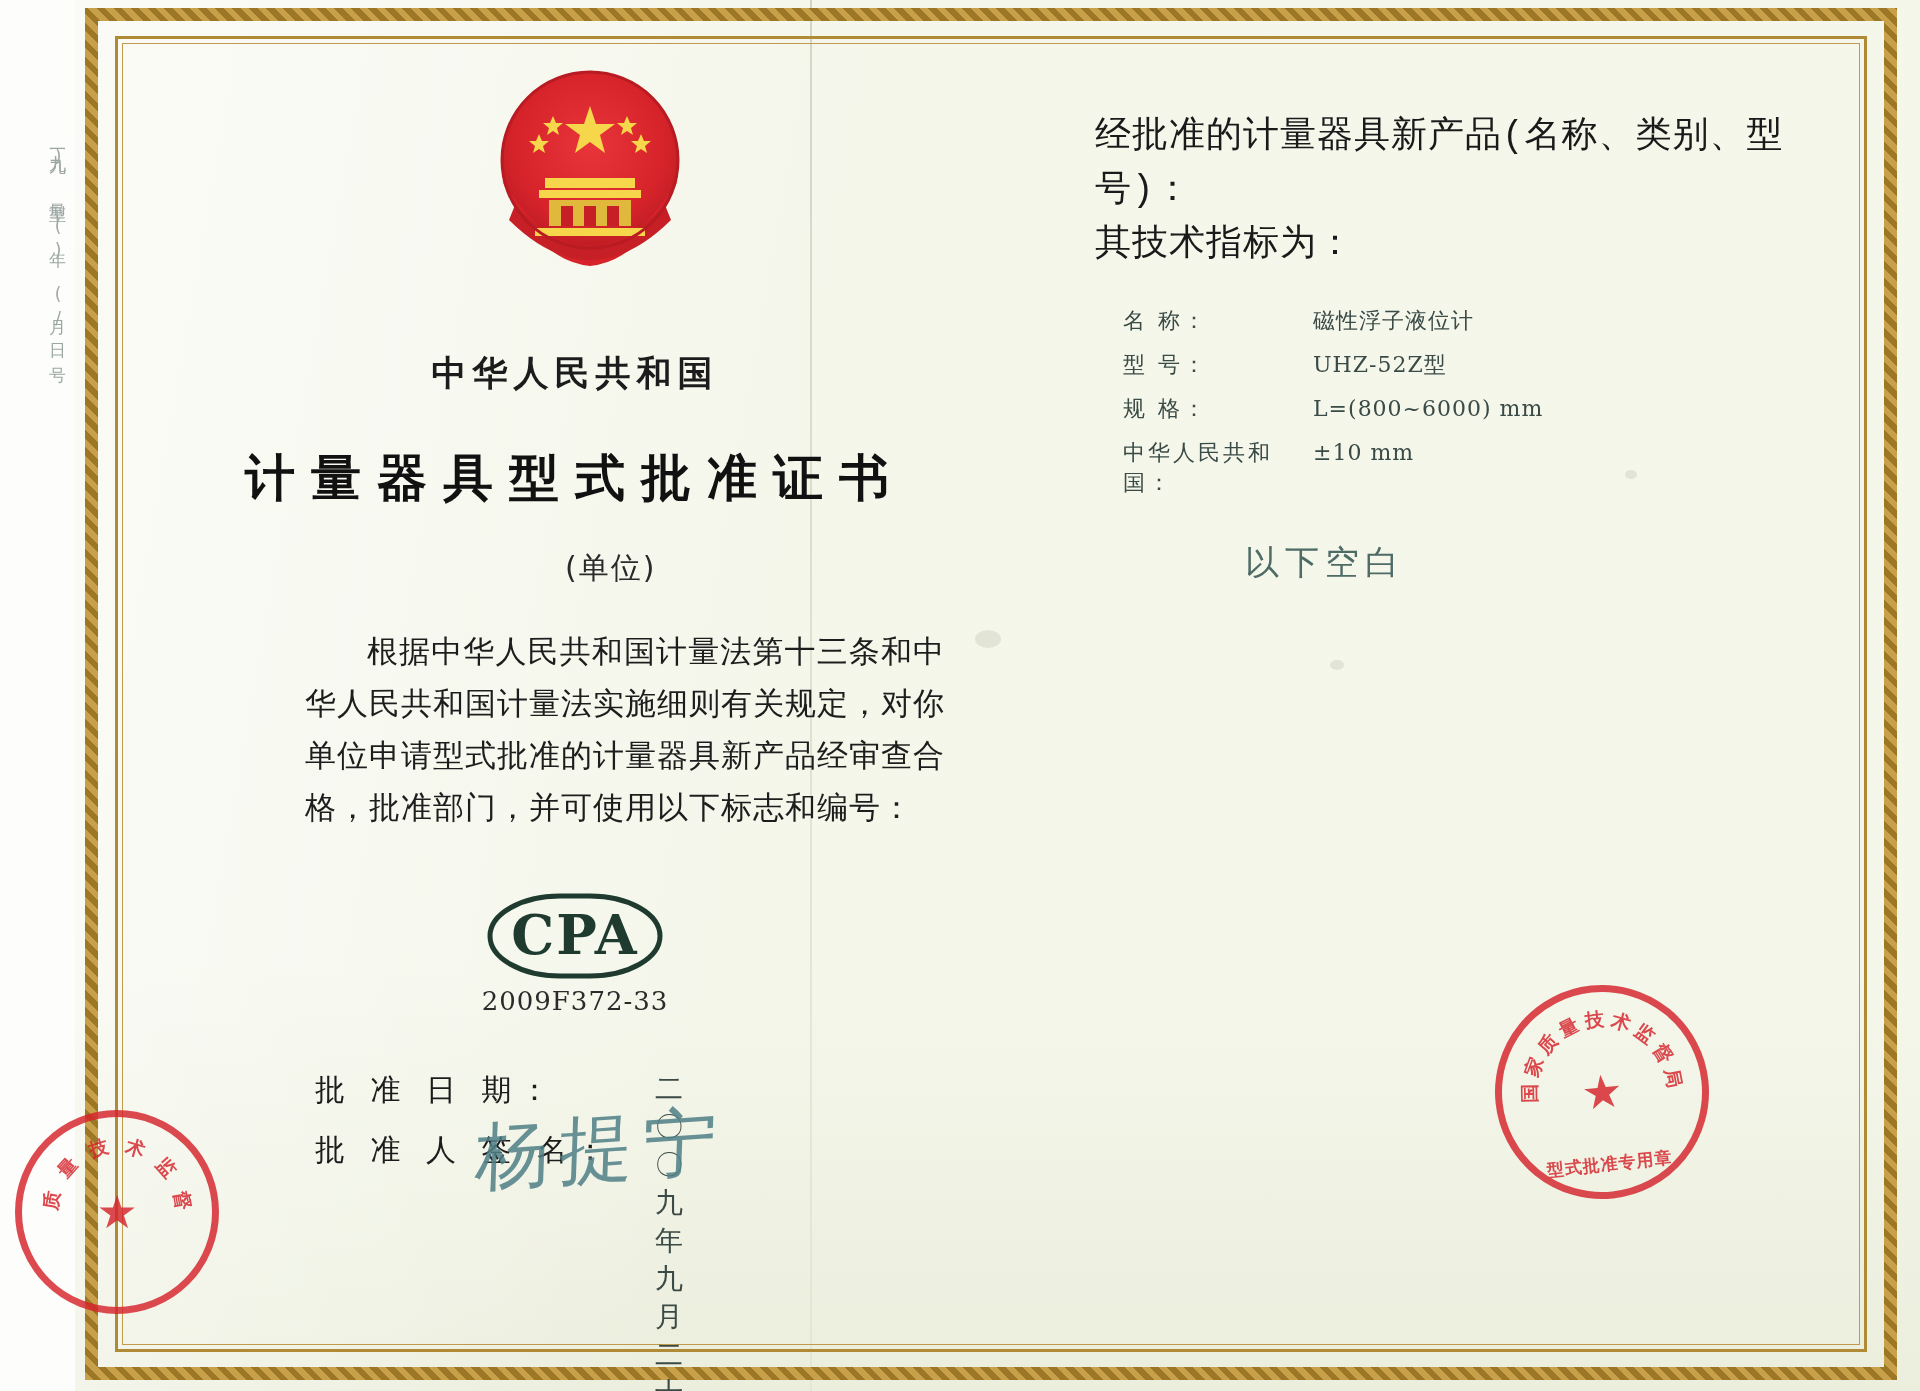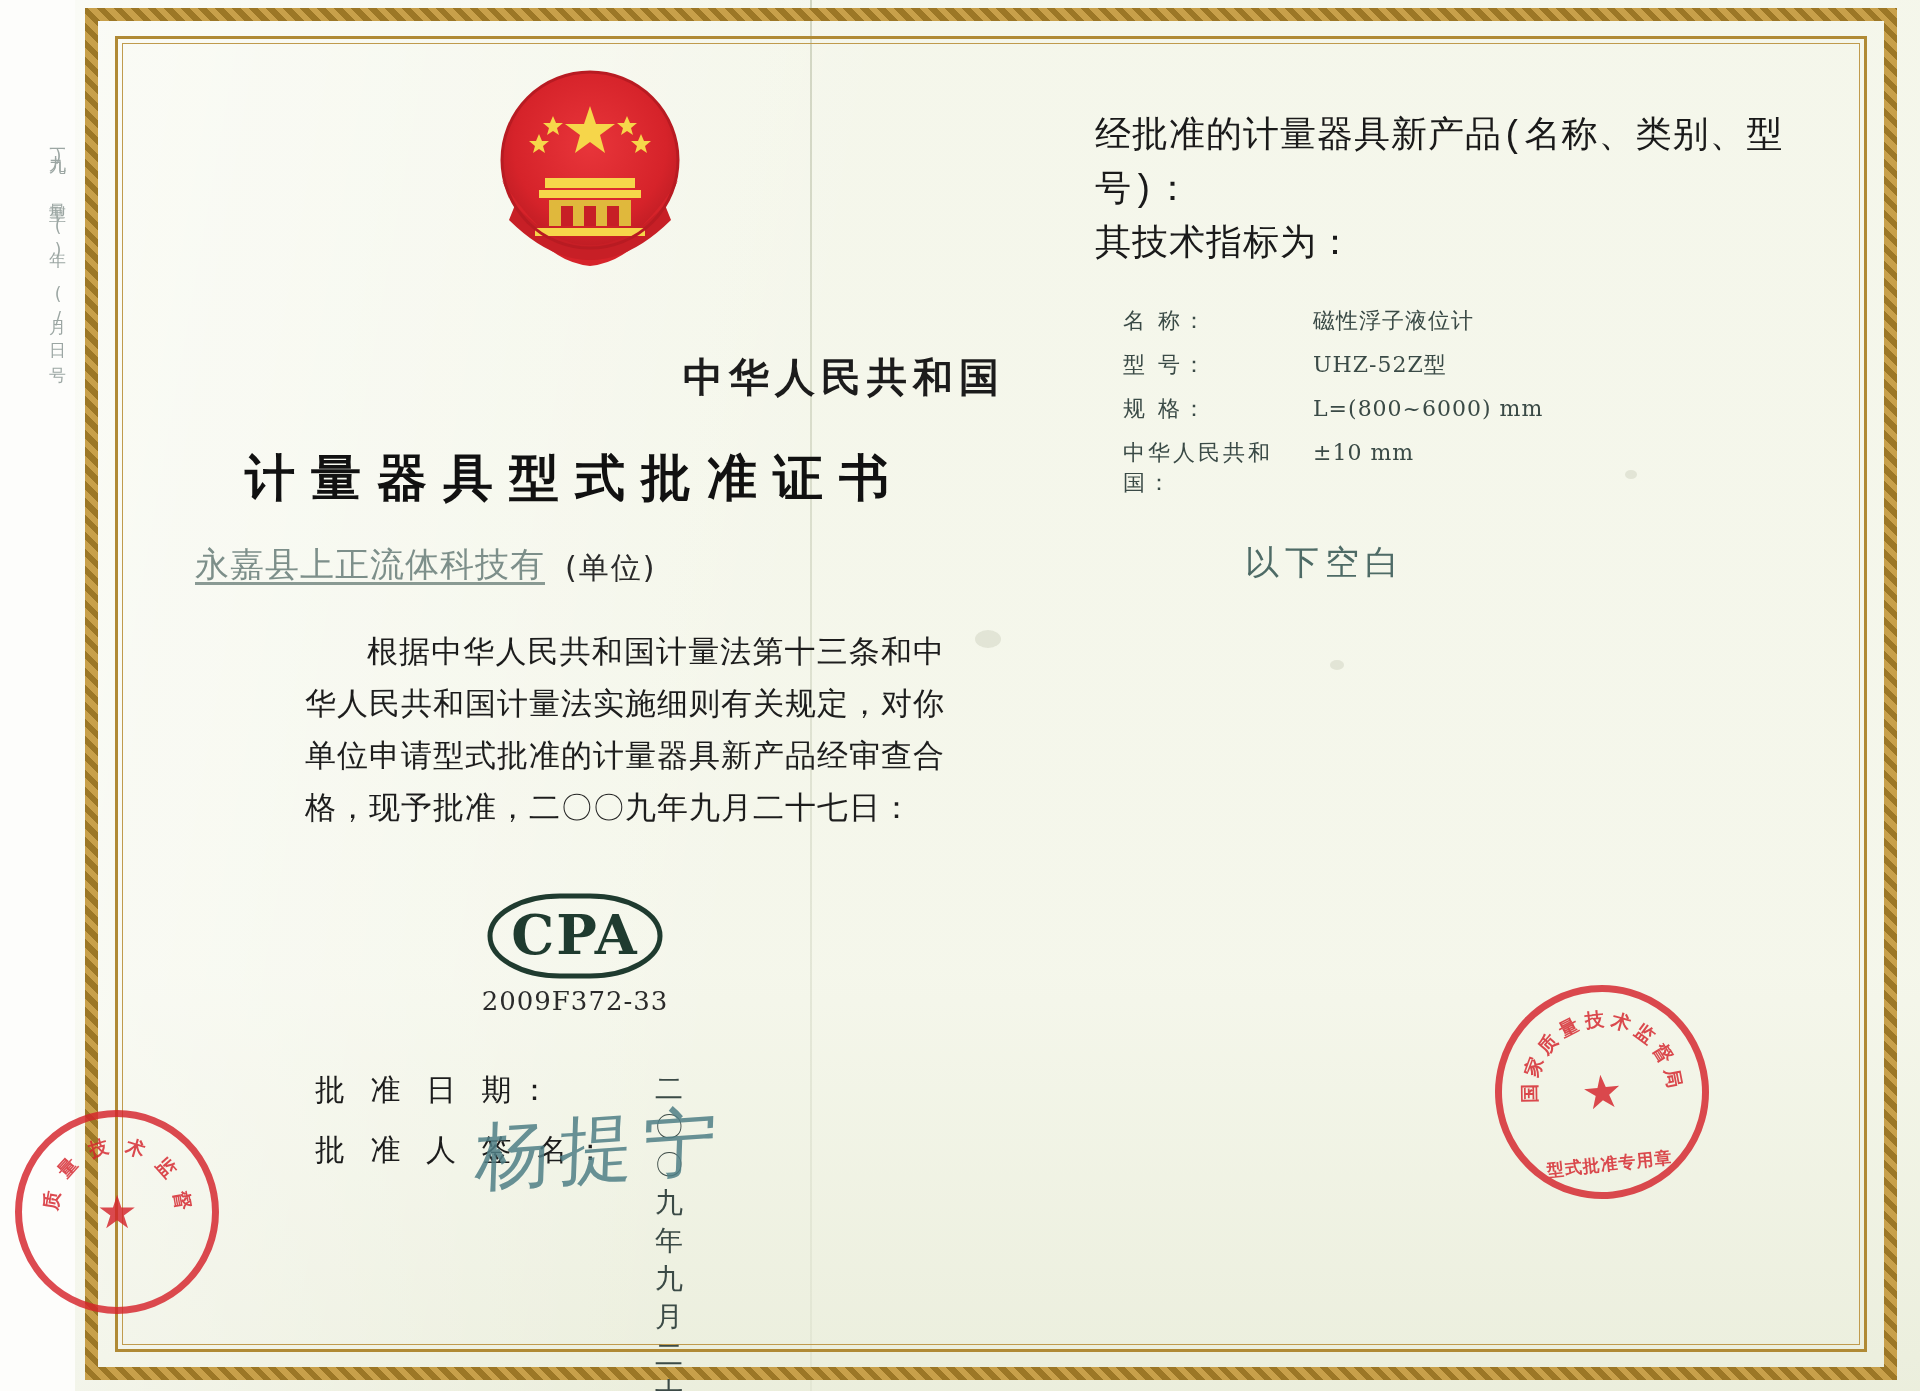--- a/index.html
+++ b/index.html
@@ -100,22 +100,22 @@
     position: absolute;
     left: 330px; top: 0px;
     width: 230px; height: 230px;
   }
   .emblem svg { display:block; }
 
   .country {
     position: absolute;
     left: 0; top: 290px;
     width: 860px;
-    text-align: right;
-    font-size: 40px;
+    text-align: center;
+    font-size: 35px;
     letter-spacing: 6px;
     color: #1c1c1c;
     font-family: "DejaVu Sans", sans-serif;
     font-weight: 600;
   }
   .cert-title {
     position: absolute;
     left: 0; top: 385px;
     width: 860px;
     text-align: center;
@@ -375,25 +375,24 @@
           <rect x="60" y="168" width="110" height="8" fill="#f6d64a"></rect>
 
           <circle cx="115" cy="100" r="88" fill="none" stroke="#b81b22" stroke-width="3"></circle>
         </svg>
       </div>
 
       <div class="country">中华人民共和国</div>
       <div class="cert-title">计量器具型式批准证书</div>
 
       <div class="unit-line">
-        <span class="unit-hand">永嘉县上正流体科技有</span>
         <span class="unit-label">(单位)</span>
       </div>
 
-      <div class="body-text">根据中华人民共和国计量法第十三条和中华人民共和国计量法实施细则有关规定，对你单位申请型式批准的计量器具新产品经审查合格，现予批准，二〇〇九年九月二十七日：</div>
+      <div class="body-text">根据中华人民共和国计量法第十三条和中华人民共和国计量法实施细则有关规定，对你单位申请型式批准的计量器具新产品经审查合格，批准部门，并可使用以下标志和编号：</div>
 
       <div class="cpa-wrap">
         <div class="cpa-mark">
           <svg width="230" height="92" viewBox="0 0 230 92" xmlns="http://www.w3.org/2000/svg">
             <path d="M30 46 a70 40 0 0 1 70 -40 h30 a70 40 0 0 1 70 40 a70 40 0 0 1 -70 40 h-30 a70 40 0 0 1 -70 -40 z" fill="none" stroke="#1f3b2f" stroke-width="5"></path>
             <text x="115" y="64" font-size="54" font-family="DejaVu Serif, serif" font-weight="700" fill="#1f3b2f" text-anchor="middle" letter-spacing="2">CPA</text>
           </svg>
         </div>
         <div class="cpa-number">2009F372-33</div>
       </div>

